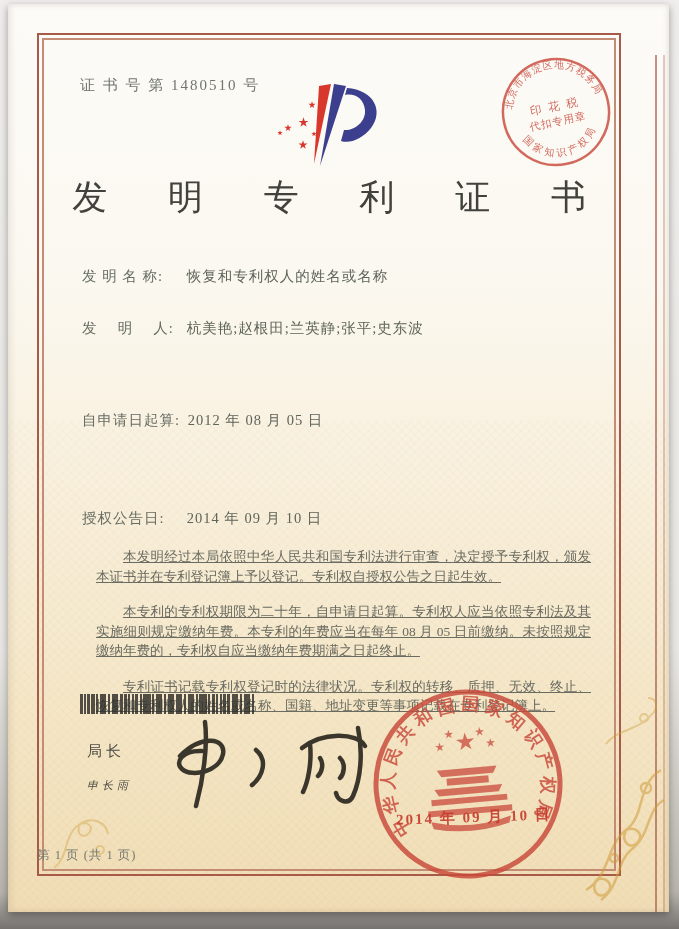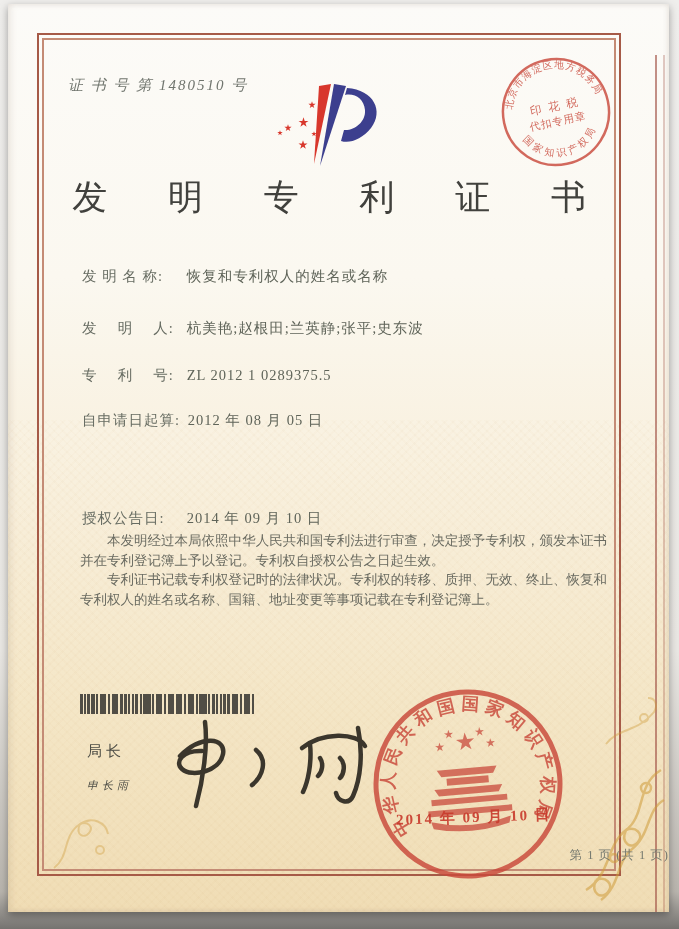--- a/index.html
+++ b/index.html
@@ -11,42 +11,42 @@
          box-shadow:0 3px 8px rgba(0,0,0,.35), inset 3px 0 6px rgba(120,100,80,.12), inset -2px 0 5px rgba(120,100,80,.10);}
   .texture{position:absolute;left:8px;top:420px;width:661px;height:492px;pointer-events:none;opacity:.6;
          background:repeating-linear-gradient(45deg,rgba(196,150,90,.05) 0 2px,transparent 2px 6px),
                     repeating-linear-gradient(-45deg,rgba(196,150,90,.05) 0 2px,transparent 2px 6px);}
   .frame{position:absolute;left:37px;top:33px;width:584px;height:843px;
          border:2px solid #a65a47;padding:3px;box-sizing:border-box;}
   .frame-inner{width:100%;height:100%;border:2px solid #c48b75;box-sizing:border-box;}
   .edge-line{position:absolute;top:55px;height:857px;width:2px;background:#a3564a;opacity:.65;}
   .edge-line.e1{left:655px;}
   .edge-line.e2{left:663px;opacity:.3;}
-  .cert-no{position:absolute;left:68px;top:76px;font-size:15px;color:#70756e;letter-spacing:2px;font-style:italic;}
+  .cert-no{position:absolute;left:80px;top:76px;font-size:15px;color:#70756e;letter-spacing:2px;}
   .title{position:absolute;left:37px;top:174px;width:584px;text-align:center;
          font-size:35px;color:#41413d;letter-spacing:26px;text-indent:26px;font-weight:500;}
   .field{position:absolute;left:82px;font-size:14.5px;color:#676c62;white-space:nowrap;}
   .field .lab{display:inline-block;min-width:97px;letter-spacing:1px;margin-top:8px;}
   .field .val{margin-left:4px;color:#5f6459;letter-spacing:1px;}
   .body-text{position:absolute;left:80px;top:531px;width:527px;font-size:13.5px;
              line-height:19.5px;color:#6a6b61;text-align:justify;}
-  .body-text p{margin:0;text-indent:2em;}
+  .body-text p{margin:16px;text-indent:2em;text-decoration:underline;}
   .barcode{position:absolute;left:80px;top:694px;width:174px;height:20px;
            background:repeating-linear-gradient(90deg,#2e2d2a 0 2px,transparent 2px 4px),
                       repeating-linear-gradient(90deg,#2e2d2a 0 1px,transparent 1px 7px),
                       repeating-linear-gradient(90deg,#2e2d2a 0 3px,transparent 3px 11px);
            opacity:.82;}
   .signer-title{position:absolute;left:87px;top:742px;font-size:15px;color:#4c4c45;letter-spacing:4px;}
   .signer-name{position:absolute;left:87px;top:778px;font-size:11px;color:#4c4c45;letter-spacing:4px;font-style:italic;}
   .sig-svg{position:absolute;left:152px;top:716px;}
   .seal-svg{position:absolute;left:368px;top:684px;transform:rotate(-5deg);}
   .seal-date{position:absolute;left:396px;top:808px;font-size:15px;color:#c83a2c;
              letter-spacing:2px;transform:rotate(-2deg);opacity:.9;font-weight:bold;}
-  .footer{position:absolute;left:37px;top:847px;width:584px;text-align:right;
-          font-size:12.5px;color:#75796f;letter-spacing:1px;margin-left:48px;}
+  .footer{position:absolute;left:37px;top:847px;width:584px;text-align:left;
+          font-size:12.5px;color:#75796f;letter-spacing:1px;}
   .tax-svg{position:absolute;left:496px;top:52px;transform:rotate(-12deg);}
   .logo-svg{position:absolute;left:270px;top:78px;}
   .orn{position:absolute;}
   .seal-text{font-family:"Liberation Serif","DejaVu Serif",serif;}
 </style>
 </head>
 <body>
 
 <div class="canvas">
   <div class="sheet"></div>
@@ -101,35 +101,32 @@
   <div class="title">发 明 专 利 证 书</div>
 
   <div class="field" style="top:259px">
     <span class="lab">发 明 名 称:</span>
     <span class="val">恢复和专利权人的姓名或名称</span>
   </div>
   <div class="field" style="top:311px">
     <span class="lab">发　 明　 人:</span>
     <span class="val">杭美艳;赵根田;兰英静;张平;史东波</span>
   </div>
-  <div class="field" style="top:358px">
-    <span class="lab">专　 利　 号:</span>
-    <span class="val">ZL 2012 1 0289375.5</span>
-  </div>
   <div class="field" style="top:403px">
     <span class="lab">自申请日起算:</span>
     <span class="val">2012 年 08 月 05 日</span>
   </div>
   <div class="field" style="top:501px">
     <span class="lab">授权公告日:</span>
     <span class="val">2014 年 09 月 10 日</span>
   </div>
 
   <div class="body-text">
     <p>本发明经过本局依照中华人民共和国专利法进行审查，决定授予专利权，颁发本证书并在专利登记簿上予以登记。专利权自授权公告之日起生效。</p>
+    <p>本专利的专利权期限为二十年，自申请日起算。专利权人应当依照专利法及其实施细则规定缴纳年费。本专利的年费应当在每年 08 月 05 日前缴纳。未按照规定缴纳年费的，专利权自应当缴纳年费期满之日起终止。</p>
     <p>专利证书记载专利权登记时的法律状况。专利权的转移、质押、无效、终止、恢复和专利权人的姓名或名称、国籍、地址变更等事项记载在专利登记簿上。</p>
   </div>
 
   <div class="barcode"></div>
 
   <div class="signer-title">局长</div>
   <div class="signer-name">申长雨</div>
   <svg class="sig-svg" width="250" height="98" viewBox="0 0 250 98">
     <g fill="none" stroke="#3b362c" stroke-width="4.5" stroke-linecap="round">
       <path d="M28,40 C50,18 74,22 71,38 C68,55 40,62 30,53 C22,46 31,34 50,35"></path>

